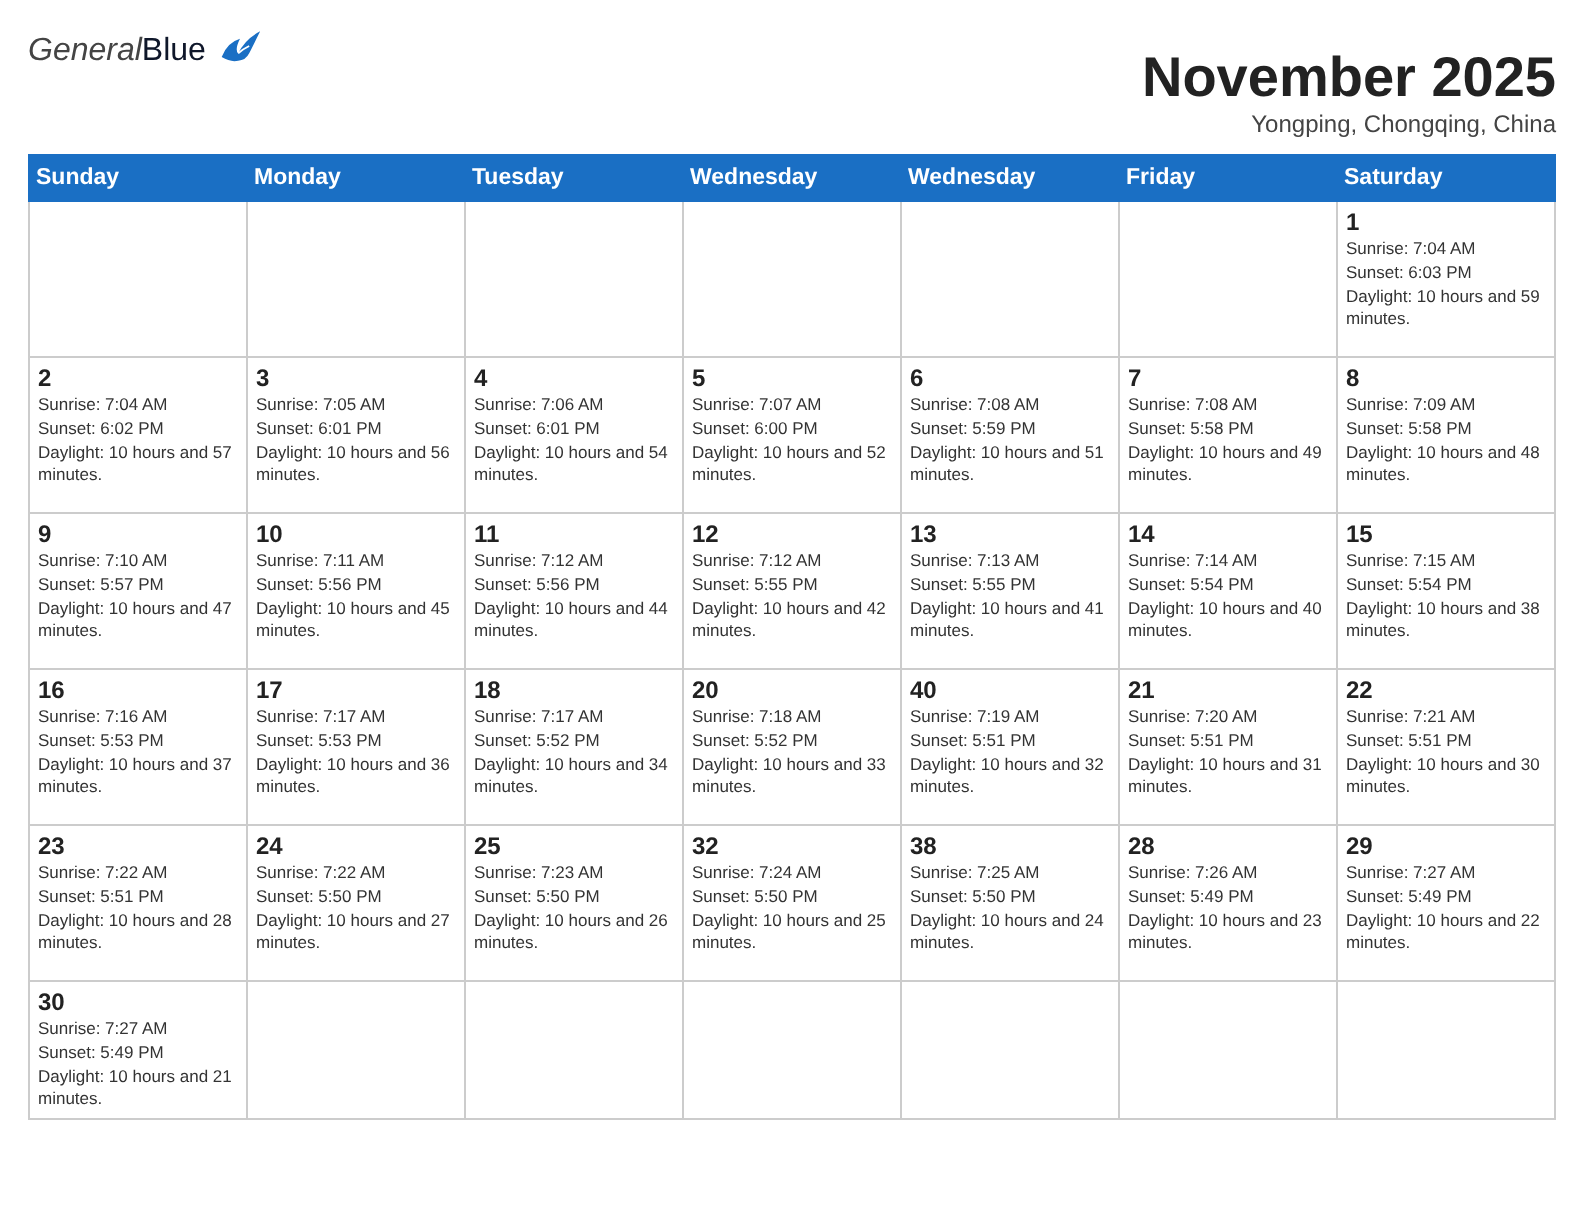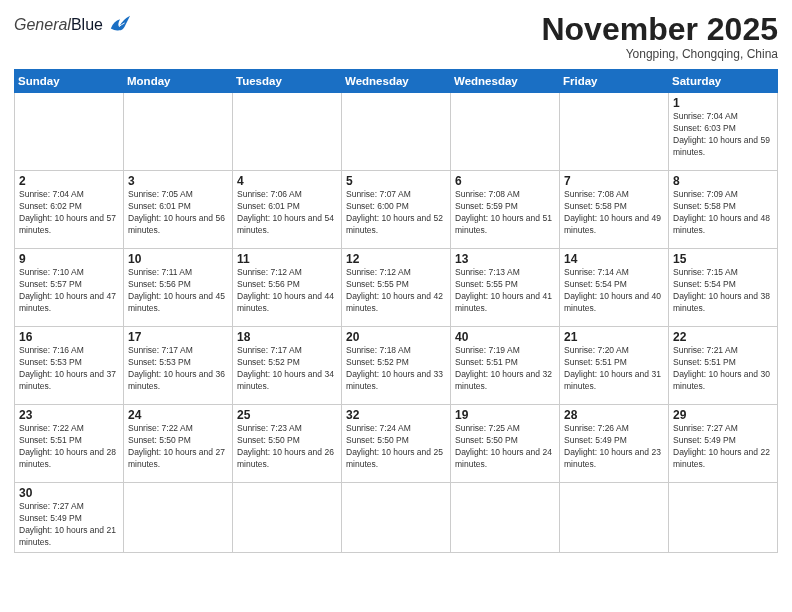--- a/index.html
+++ b/index.html
@@ -48,24 +48,25 @@
       margin-left: 3px;
     }
     .logo-bird svg {
       width: 28px;
       height: 22px;
     }
     .title-area {
       text-align: right;
     }
     .title-area h1 {
-      font-size: 32px;
+      font-size: 28px;
       font-weight: bold;
       color: #222;
       line-height: 1.1;
+      margin-top: 12px;
     }
     .title-area h2 {
       font-size: 12px;
       font-weight: normal;
       color: #444;
     }
     .calendar {
       width: 100%;
       border-collapse: collapse;
       table-layout: fixed;
@@ -261,21 +262,21 @@
           </td>
           <td>
             <span class="day-number">25</span>
             <div class="day-info">Sunrise: 7:23 AM<br>Sunset: 5:50 PM<br>Daylight: 10 hours and 26 minutes.</div>
           </td>
           <td>
             <span class="day-number">32</span>
             <div class="day-info">Sunrise: 7:24 AM<br>Sunset: 5:50 PM<br>Daylight: 10 hours and 25 minutes.</div>
           </td>
           <td>
-            <span class="day-number">19</span>
+            <span class="day-number">38</span>
             <div class="day-info">Sunrise: 7:25 AM<br>Sunset: 5:50 PM<br>Daylight: 10 hours and 24 minutes.</div>
           </td>
           <td>
             <span class="day-number">28</span>
             <div class="day-info">Sunrise: 7:26 AM<br>Sunset: 5:49 PM<br>Daylight: 10 hours and 23 minutes.</div>
           </td>
           <td>
             <span class="day-number">29</span>
             <div class="day-info">Sunrise: 7:27 AM<br>Sunset: 5:49 PM<br>Daylight: 10 hours and 22 minutes.</div>
           </td>

